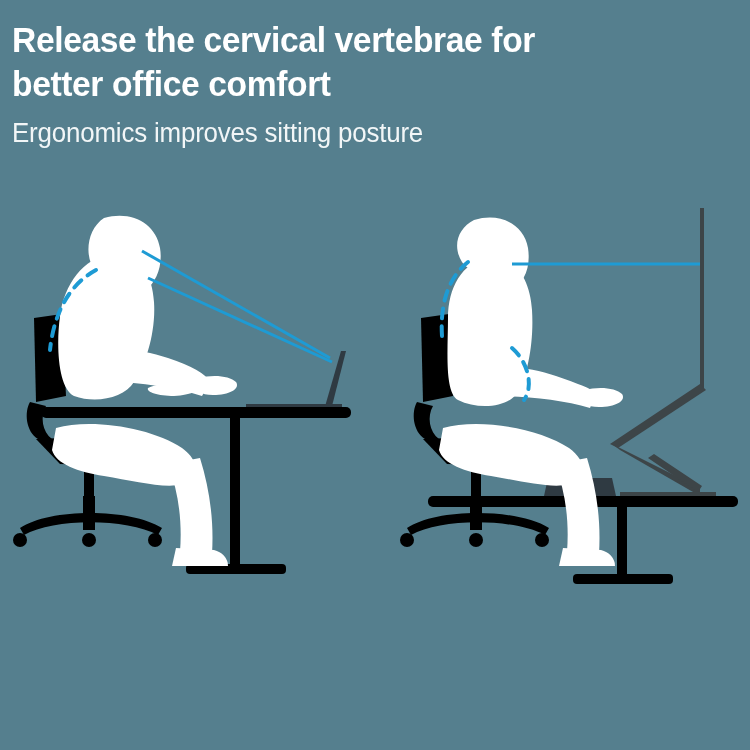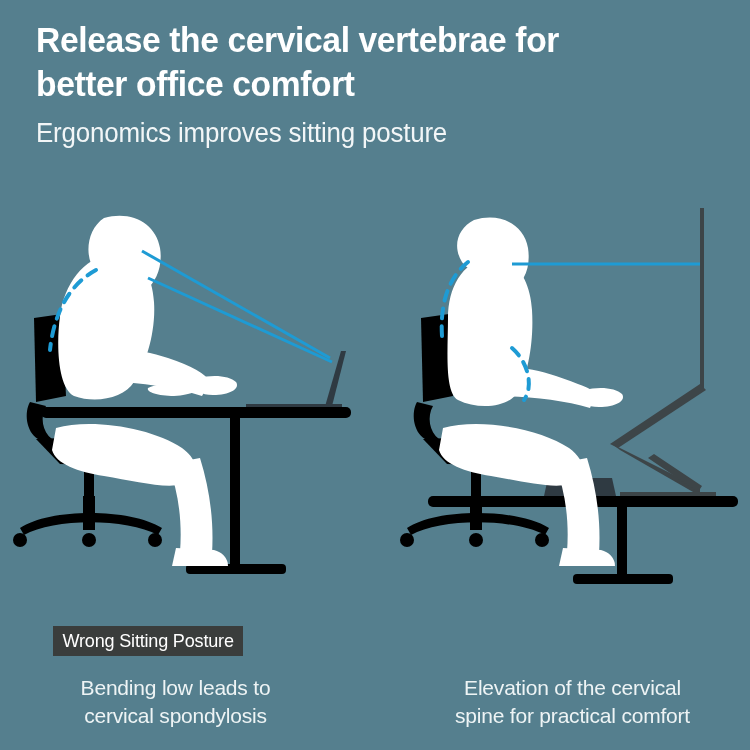--- a/index.html
+++ b/index.html
@@ -16,21 +16,21 @@
     position: relative;
     width: 750px;
     height: 750px;
     background: #557f8e;
     overflow: hidden;
   }
 
   
   #header {
     position: absolute;
-    left: 36px;
+    left: 12px;
     top: 18px;
     width: 700px;
   }
   #title {
     color: #ffffff;
     font-family: "Liberation Sans", sans-serif;
     font-weight: bold;
     font-size: 35px;
     line-height: 44px;
     letter-spacing: -0.4px;
@@ -239,28 +239,13 @@
         <path d="M 535 192 C 549 186 573 186 583 191 C 587 194 579 199 561 200 C 545 200 533 196 535 192 Z" fill="#ffffff"></path>
 
         <path d="M 468 66 C 448 82 440 108 442 140" fill="none" stroke="#1e9bd4" stroke-width="4" stroke-dasharray="10 8" stroke-linecap="round"></path>
         <path d="M 512 152 C 528 166 534 190 524 204" fill="none" stroke="#1e9bd4" stroke-width="4" stroke-dasharray="10 8" stroke-linecap="round"></path>
 
         <line x1="512" y1="68" x2="700" y2="68" stroke="#1e9bd4" stroke-width="3"></line>
       </g>
     </svg>
   </div>
 
-  <div id="footer">
-
-    <div class="panel left">
-      <div class="badge wrong">Wrong Sitting Posture</div>
-      <div class="caption left-cap">Bending low leads to
-cervical spondylosis</div>
-    </div>
-
-    <div class="panel right">
-
-      <div class="caption right-cap">Elevation of the cervical
-spine for practical comfort</div>
-    </div>
-
-  </div>
 </div>
 
 </body></html>

